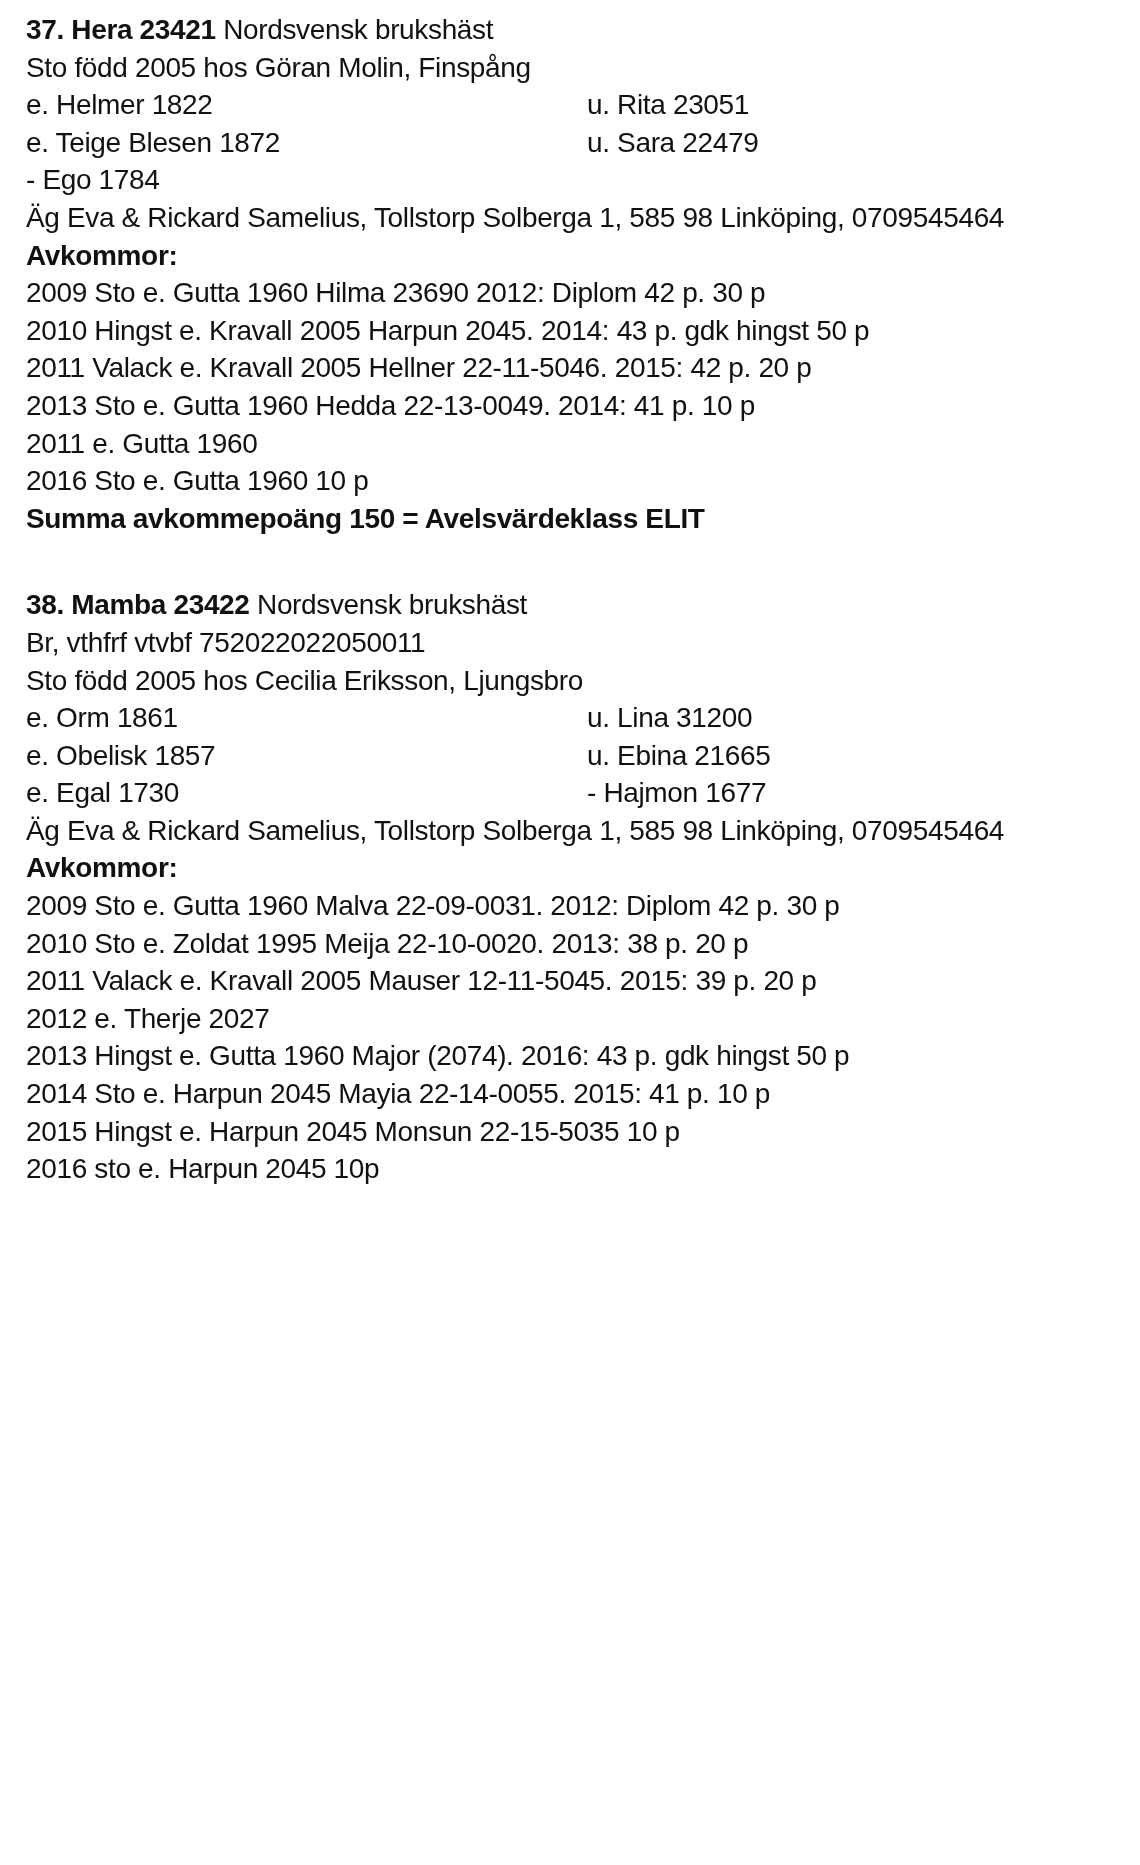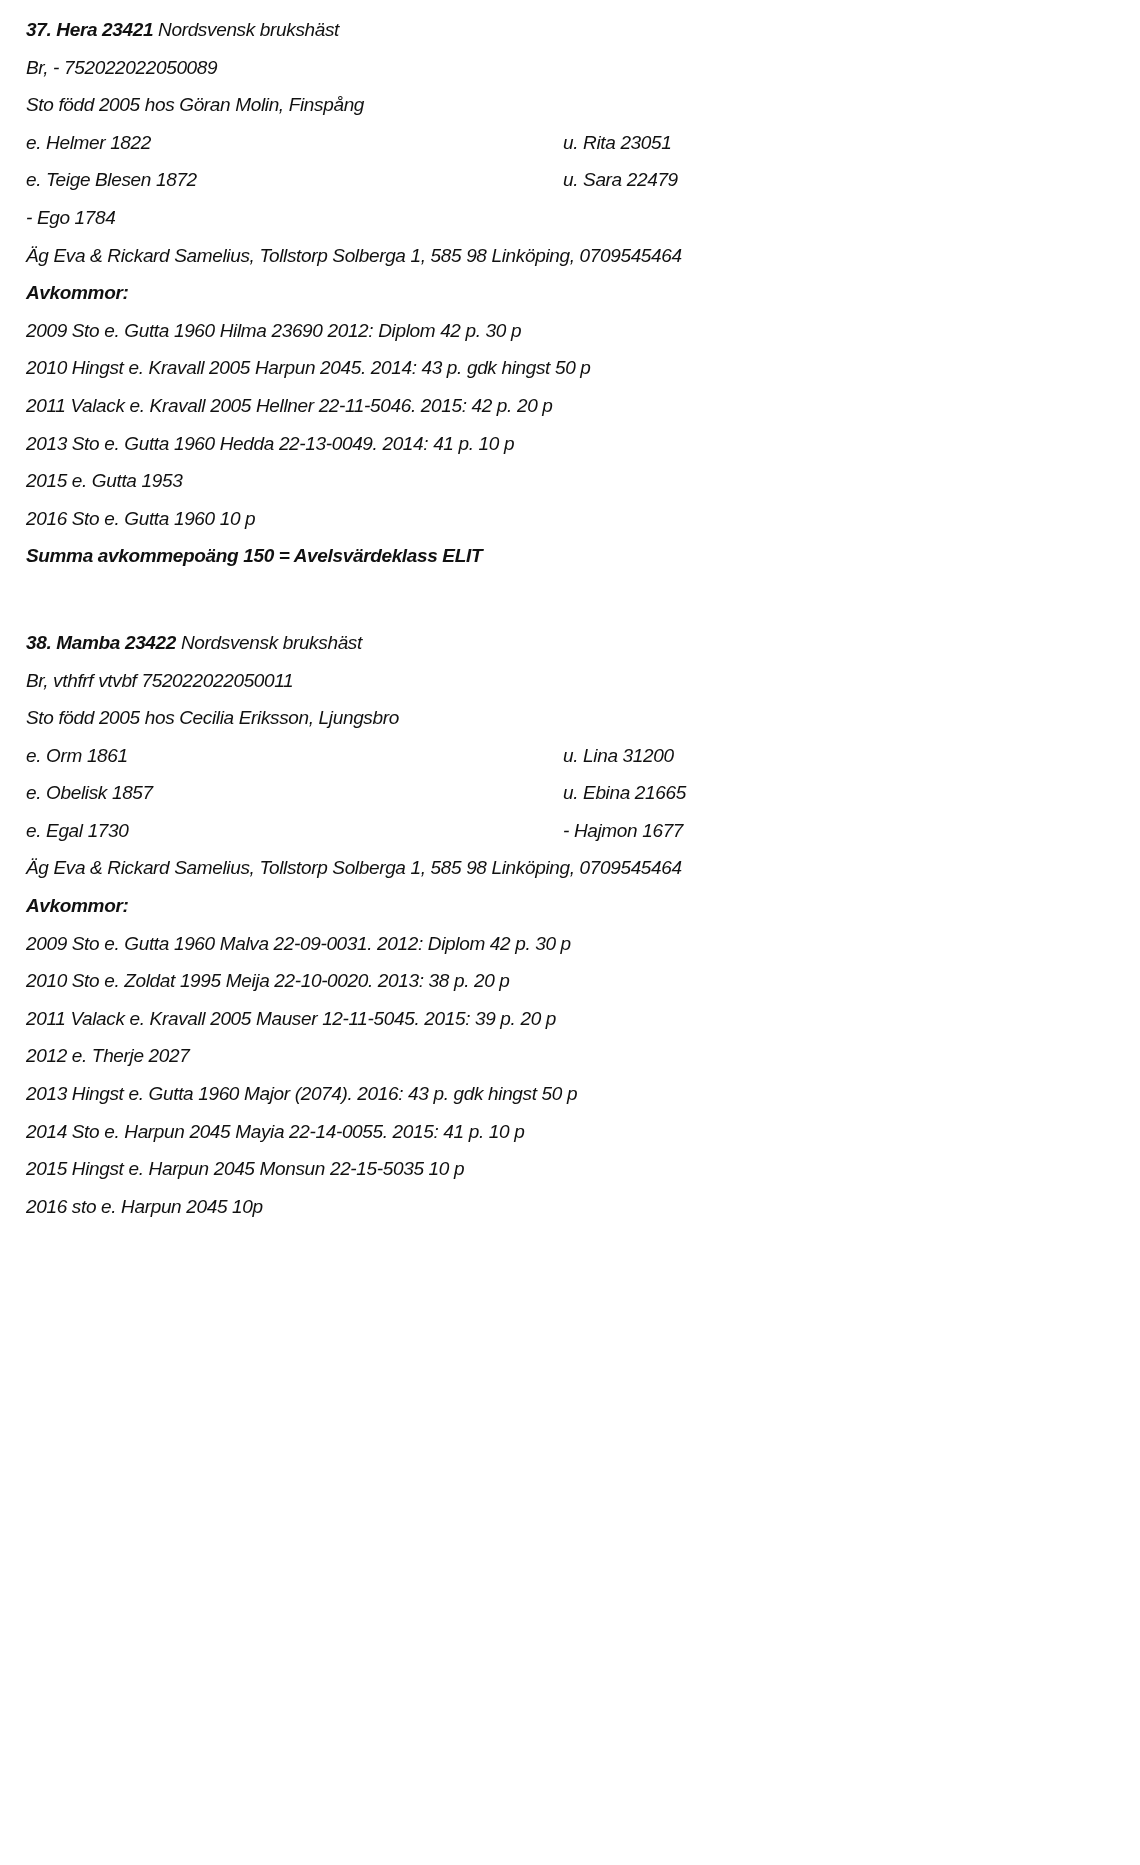--- a/index.html
+++ b/index.html
@@ -15,75 +15,74 @@
       font-family: "Liberation Sans", "DejaVu Sans", sans-serif;
       color: #111111;
     }
     .page {
       position: absolute;
       left: 26px;
       top: 11px;
       width: 1100px;
     }
     .entry {
-      font-size: 19px;
+      font-size: 28px;
       line-height: 37.6px;
       letter-spacing: -0.35px;
       white-space: nowrap;
-      font-style: italic;
     }
     .entry + .entry {
       margin-top: 49px;
     }
     .line {
       display: block;
       height: 37.6px;
     }
     .b { font-weight: bold; }
     .two-col {
       display: flex;
       height: 37.6px;
+      gap: 24px;
     }
     .two-col .left {
       width: 537px;
       flex: none;
     }
     .two-col .right {
       flex: none;
     }
   </style>
 </head>
 <body>
 
 <div class="page">
 
   <div class="entry">
     <div class="line">
       <span class="b">37. Hera 23421</span><span> Nordsvensk brukshäst</span>
     </div>
-    <div class="line">Br, - 752022022050089</div>
     <div class="line">Sto född 2005 hos Göran Molin, Finspång</div>
     <div class="two-col">
       <span class="left">e. Helmer 1822</span>
       <span class="right">u. Rita 23051</span>
     </div>
     <div class="two-col">
       <span class="left">e. Teige Blesen 1872</span>
       <span class="right">u. Sara 22479</span>
     </div>
     <div class="two-col">
       <span class="right">- Ego 1784</span>
     </div>
     <div class="line">Äg Eva &amp; Rickard Samelius, Tollstorp Solberga 1, 585 98 Linköping, 0709545464</div>
     <div class="line b">Avkommor:</div>
     <div class="line">2009 Sto e. Gutta 1960 Hilma 23690 2012: Diplom 42 p. 30 p</div>
     <div class="line">2010 Hingst e. Kravall 2005 Harpun 2045. 2014: 43 p. gdk hingst 50 p</div>
     <div class="line">2011 Valack e. Kravall 2005 Hellner 22-11-5046. 2015: 42 p. 20 p</div>
     <div class="line">2013 Sto e. Gutta 1960 Hedda 22-13-0049. 2014: 41 p. 10 p</div>
-    <div class="line">2015 e. Gutta 1953</div>
+    <div class="line">2011 e. Gutta 1960</div>
     <div class="line">2016 Sto e. Gutta 1960 10 p</div>
     <div class="line b">Summa avkommepoäng 150 = Avelsvärdeklass ELIT</div>
   </div>
 
   <div class="entry">
     <div class="line">
       <span class="b">38. Mamba 23422</span><span> Nordsvensk brukshäst</span>
     </div>
     <div class="line">Br, vthfrf vtvbf 752022022050011</div>
     <div class="line">Sto född 2005 hos Cecilia Eriksson, Ljungsbro</div>

